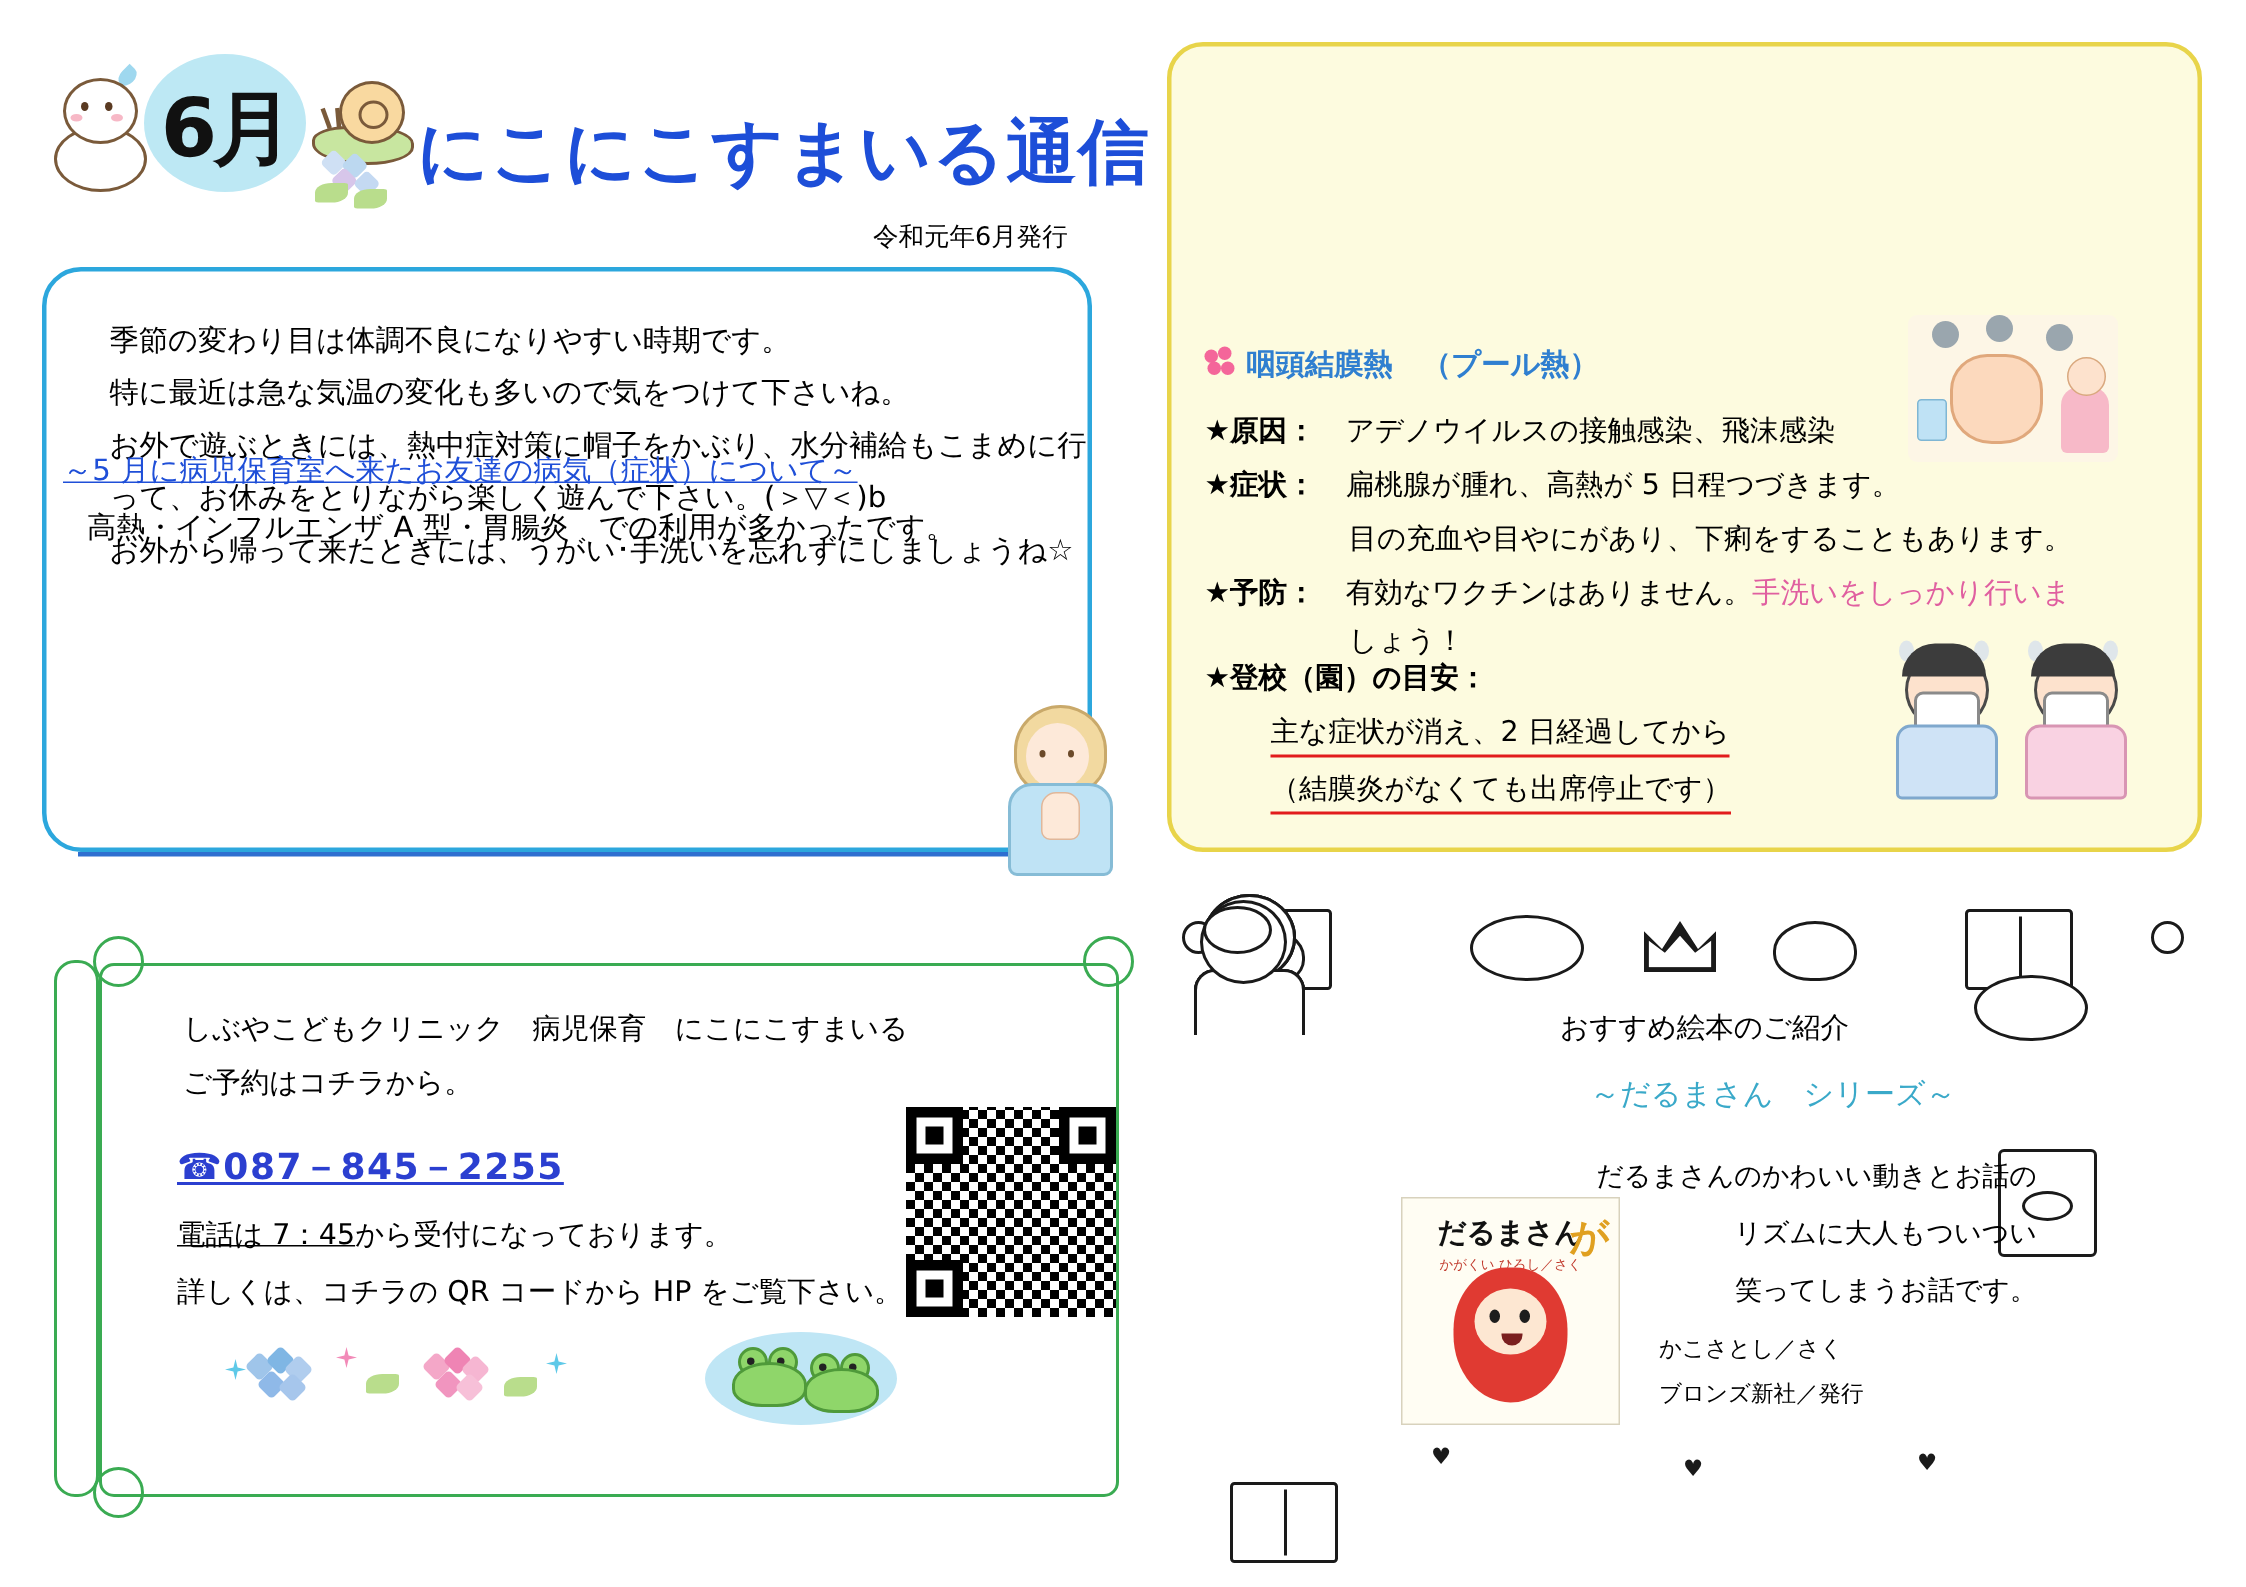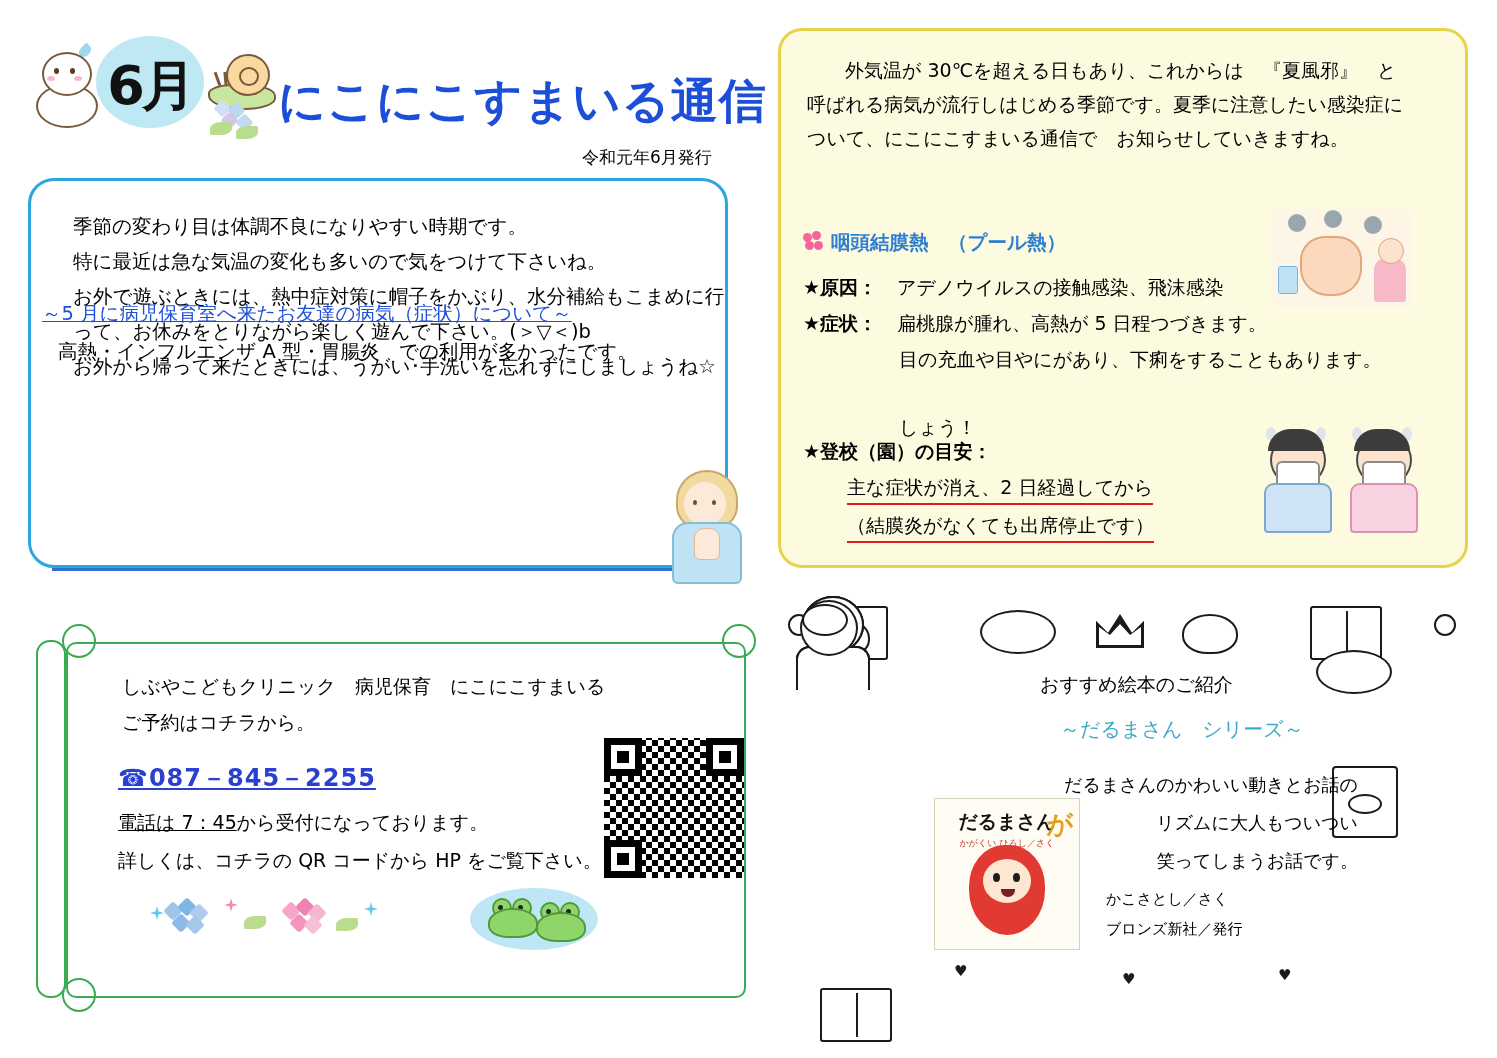--- a/index.html
+++ b/index.html
@@ -919,25 +919,20 @@
 <div id="girl">
   <div class="hair"></div>
   <div class="face"></div>
   <div class="eye l"></div>
     <div class="eye r"></div>
   <div class="body"></div>
   <div class="hands"></div>
 </div>
 
 <div id="right-yellow-box">
-  <div id="ry-intro">
-    <p>　　外気温が 30℃を超える日もあり、これからは　『夏風邪』　と</p>
-    <p>呼ばれる病気が流行しはじめる季節です。夏季に注意したい感染症に</p>
-    <p>ついて、にこにこすまいる通信で　お知らせしていきますね。</p>
-  </div>
 
   <div class="flower-icon">
     <i style="left:0px; top:2px;"></i>
     <i style="left:9px; top:0px;"></i>
     <i style="left:2px; top:10px;"></i>
     <i style="left:11px; top:10px;"></i>
   </div>
   <div id="ry-disease-title">咽頭結膜熱　（プール熱）</div>
 
   <div class="ry-row" style="top:240px;">
@@ -947,20 +942,24 @@
 
   <div class="ry-row" style="top:276px;">
     <span class="ry-label">★症状：</span>
     <span style="margin-left:14px;">扁桃腺が腫れ、高熱が 5 日程つづきます。</span>
   </div>
 
   <div class="ry-row" style="top:312px; left:118px;">
     <span>目の充血や目やにがあり、下痢をすることもあります。</span>
   </div>
 
+  <div class="ry-row" style="top:348px;">
+    <span class="ry-label">★予防：</span>
+    <span style="margin-left:14px;">有効なワクチンはありません。</span><span class="pink-text">手洗いをしっかり行いま</span>
+  </div>
   <div class="ry-row" style="top:380px; left:118px;">
     <span>しょう！</span>
   </div>
 
   <div id="ry-school-label">★登校（園）の目安：</div>
   <div id="ry-school-1">主な症状が消え、2 日経過してから</div>
   <div id="ry-school-2">（結膜炎がなくても出席停止です）</div>
 </div>
 
 <div id="handwash">

